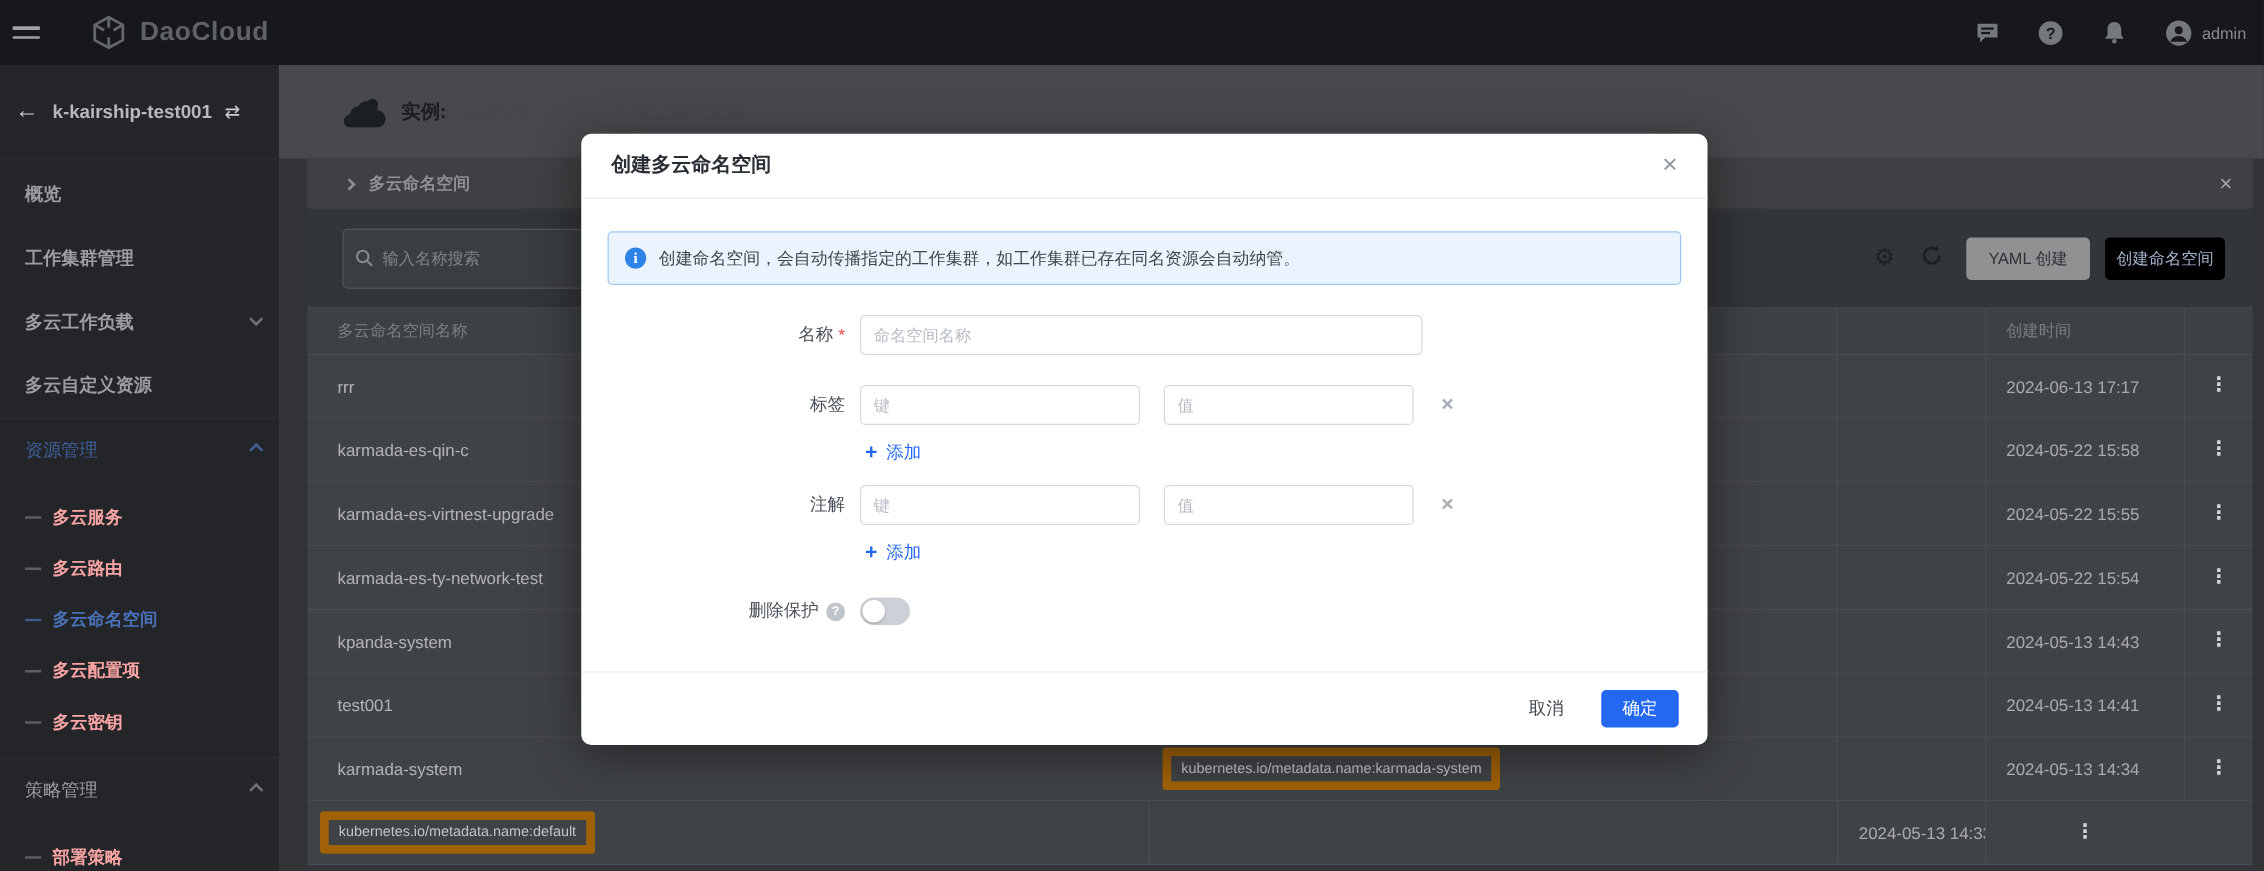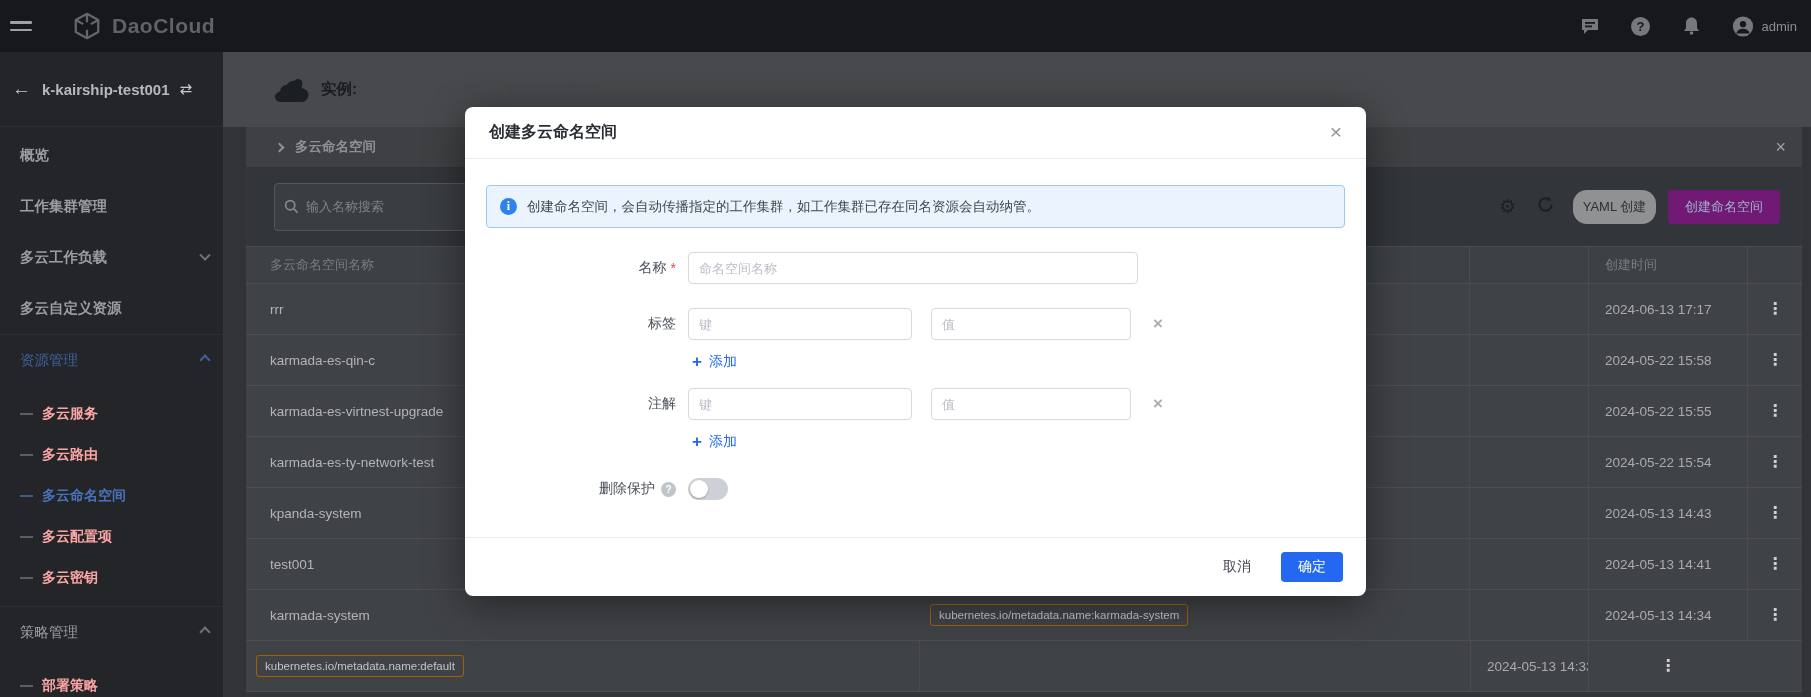--- a/index.html
+++ b/index.html
@@ -58,40 +58,40 @@
   .toolbar { height:79px; display:flex; align-items:center; padding:0 22px 0 28px;}
   .search-box { position:relative; width:272px; height:48px; border:1px solid #54575b; border-radius:4px;
     background:#3a3d41; display:flex; align-items:center;}
   .search-box svg { margin-left:9px; }
   .search-input { border:none; outline:none; background:transparent; color:#b9bbbe; font-size:13px;
     margin-left:7px; width:220px;}
   .search-input::placeholder { color:#808387; }
   .tool-right { margin-left:auto; display:flex; align-items:center;}
   .gear { font-size:19px; color:#1d2023; cursor:pointer; }
   .refresh { margin-left:20px; cursor:pointer; }
-  .btn-yaml { margin-left:18px; width:83px; height:34px; background:#8f9193; border:none; border-radius:14px;
+  .btn-yaml { margin-left:18px; width:99px; height:34px; background:#8f9193; border:none; border-radius:4px;
     color:#2e3135; font-size:13px; cursor:pointer;}
-  .btn-create { margin-left:12px; width:112px; height:34px; background:#701a75; border:none; border-radius:4px;
+  .btn-create { margin-left:12px; width:96px; height:34px; background:#000000; border:none; border-radius:4px;
     color:#a3b2cd; font-size:13px; cursor:pointer;}
 
   
   .table { border-top:1px solid #4b4d51; }
   .trow { display:grid; grid-template-columns:674px 550px 118px 159px 55px; align-items:center;
     height:51px; background:#404346; border-bottom:1px solid #4b4d51; }
   .thead { height:37px; background:#3d4044; }
   .thead .cell { color:#7b7e82; font-size:13px; }
   .cell { overflow:hidden; white-space:nowrap; }
   .c-name { padding-left:24px; color:#b2b4b7; font-size:13.5px; }
   .c-tag  { padding-left:10px; border-right:1px solid #4a4c50; align-self:stretch; display:flex; align-items:center;}
   .c-spacer { align-self:stretch; }
   .c-time { padding-left:16px; color:#a9abae; font-size:13.5px; border-left:1px solid #4a4c50;
     align-self:stretch; display:flex; align-items:center;}
   .c-act { border-left:1px solid #4a4c50; align-self:stretch; display:flex; align-items:center; justify-content:center;}
   .kebab { color:#cfd1d4; font-size:16px; font-weight:bold; cursor:pointer; line-height:1;}
-  .chip { border:1px solid #a16207; border-radius:3px; color:#c2c4c7; font-size:11.5px;
+  .chip { border:7px solid #a16207; border-radius:3px; color:#c2c4c7; font-size:11.5px;
     padding:4px 8px; background:transparent;}
 
   
   .modal { position:absolute; left:465px; top:107px; width:901px; height:489px; background:#ffffff;
     border-radius:8px; box-shadow:0 8px 40px rgba(0,0,0,.45); z-index:10;}
   .modal-header { height:52px; display:flex; align-items:center; padding:0 24px; border-bottom:1px solid #e9ebee;}
   .modal-title { font-size:16px; font-weight:bold; color:#292d34; }
   .modal-close { position:absolute; right:24px; top:14px; color:#90959d; font-size:21px; cursor:pointer; line-height:1;}
   .alert { margin:26px 21px 0 21px; height:43px; background:#ebf4fe; border:1px solid #9cc8f2; border-radius:4px;
     display:flex; align-items:center; padding-left:13px;}

